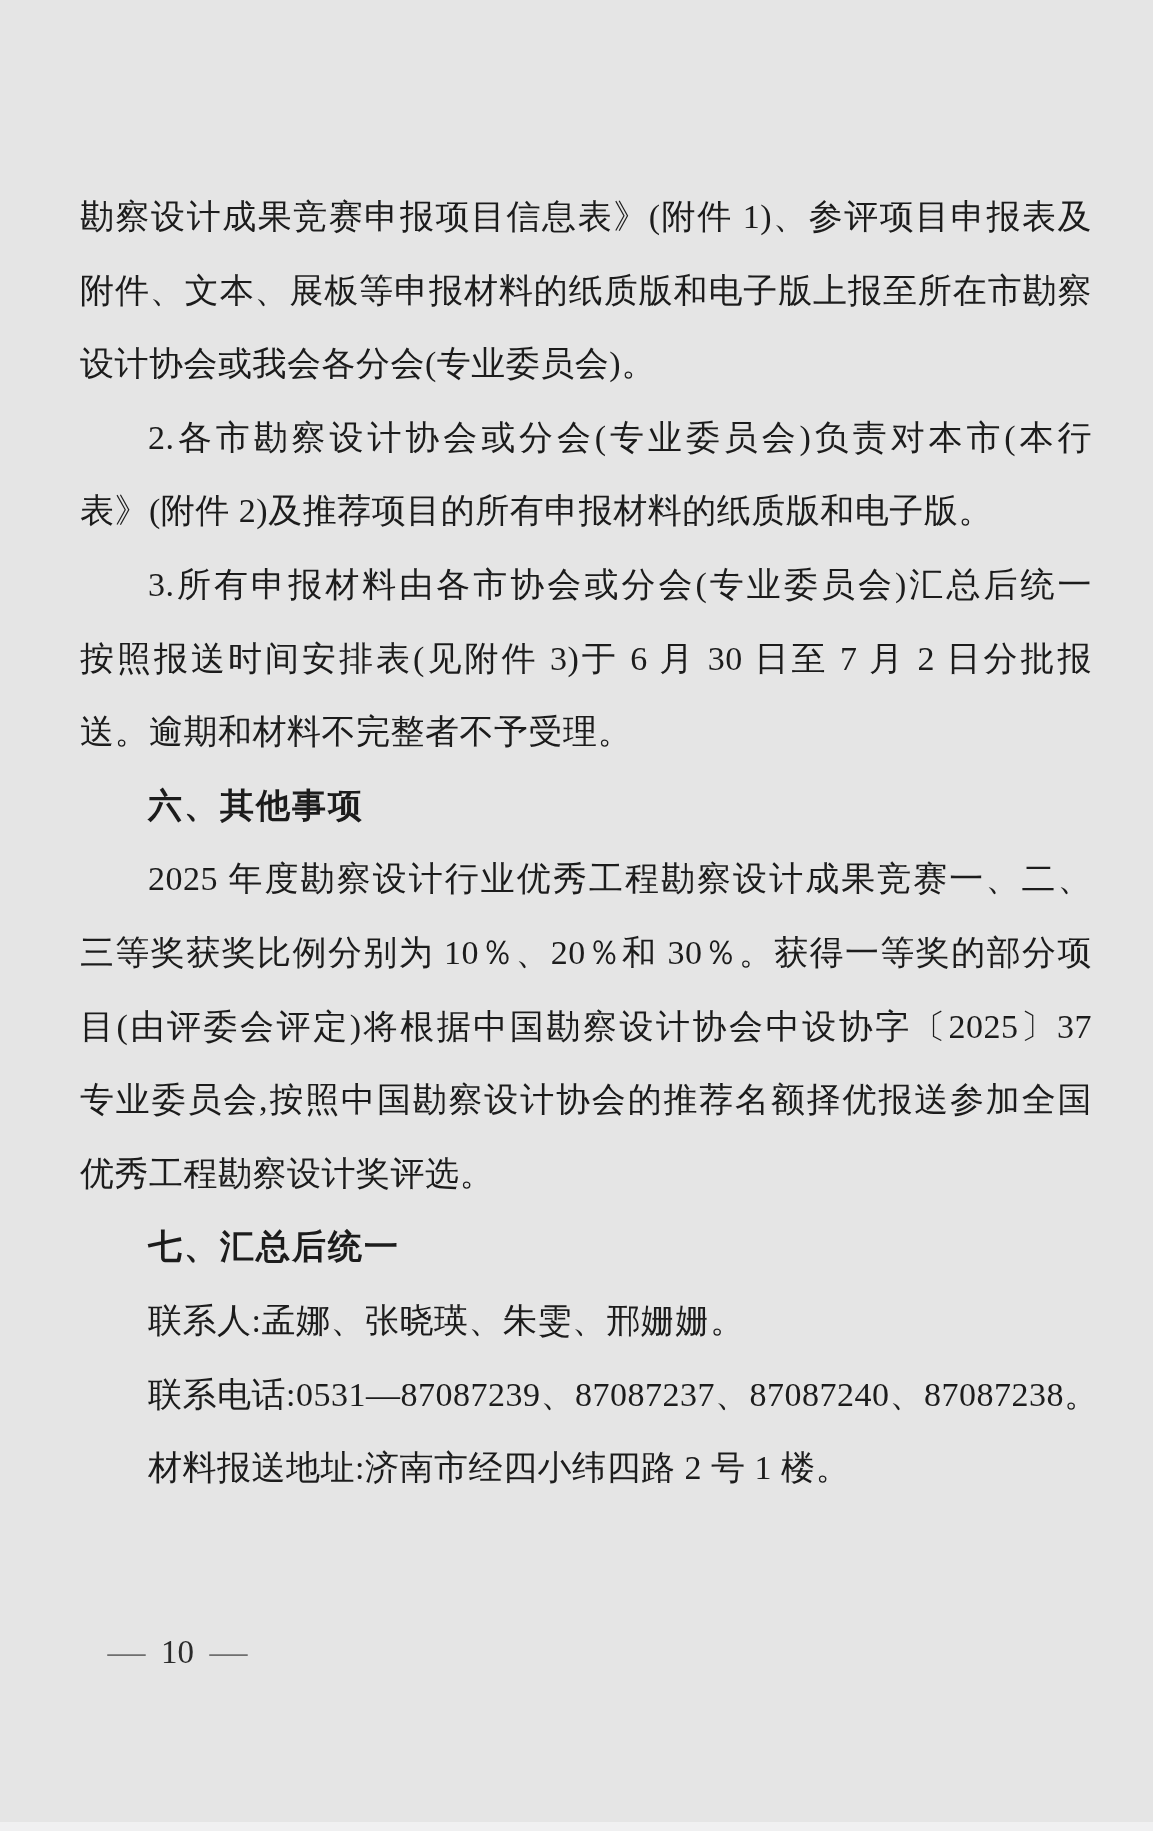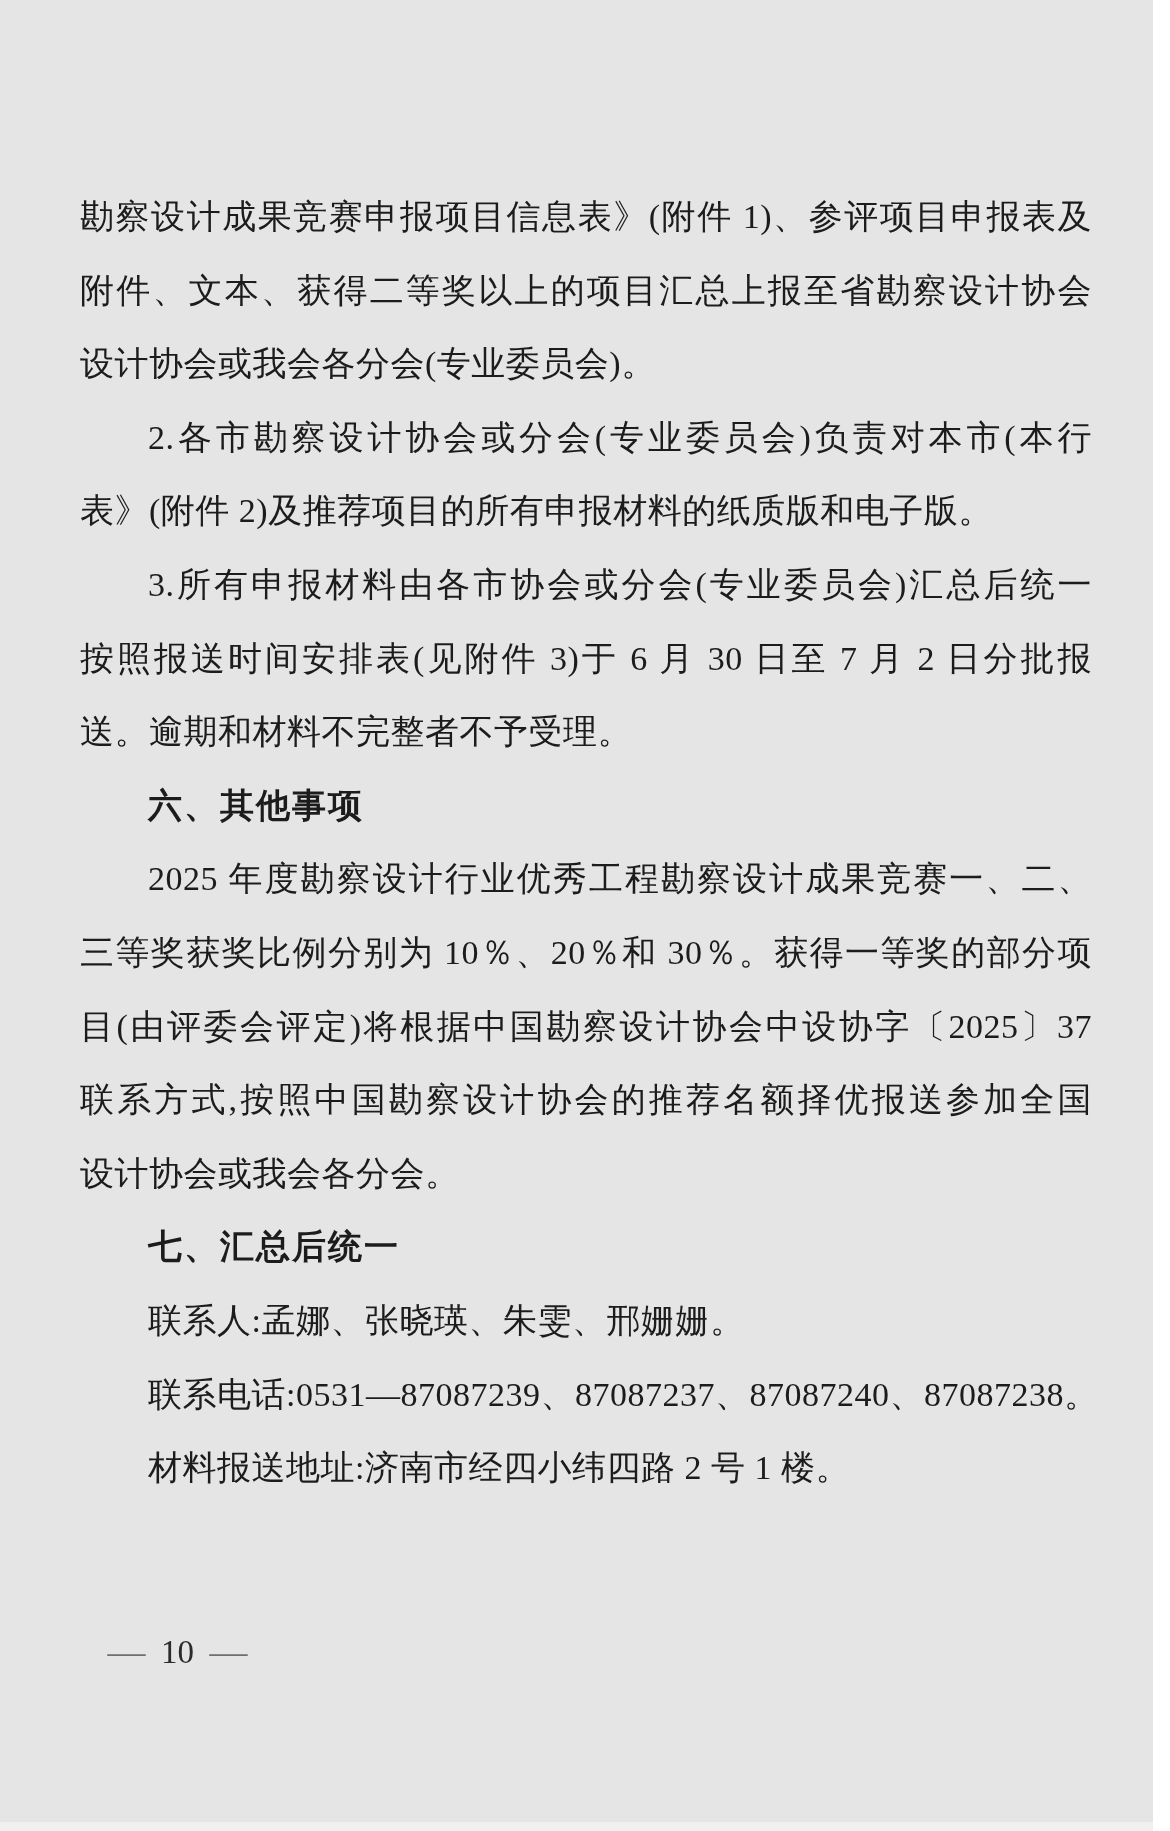--- a/index.html
+++ b/index.html
@@ -71,33 +71,33 @@
     background: #f0f0f1;
   }
 </style>
 </head>
 <body>
 
 <div class="page">
 
   <div class="doc">
     <div class="line j">勘察设计成果竞赛申报项目信息表》(附件 1)、参评项目申报表及</div>
-    <div class="line j">附件、文本、获得二等奖以上的项目汇总上报至省勘察设计协会</div>
+    <div class="line j">附件、文本、展板等申报材料的纸质版和电子版上报至所在市勘察</div>
     <div class="line">设计协会或我会各分会(专业委员会)。</div>
     <div class="line j ind">2.各市勘察设计协会或分会(专业委员会)负责对本市(本行</div>
     <div class="line">表》(附件 2)及推荐项目的所有申报材料的纸质版和电子版。</div>
     <div class="line j ind">3.所有申报材料由各市协会或分会(专业委员会)汇总后统一</div>
     <div class="line j">按照报送时间安排表(见附件 3)于 6 月 30 日至 7 月 2 日分批报</div>
     <div class="line">送。逾期和材料不完整者不予受理。</div>
     <div class="line head ind">六、其他事项</div>
     <div class="line j ind">2025 年度勘察设计行业优秀工程勘察设计成果竞赛一、二、</div>
     <div class="line j">三等奖获奖比例分别为 10％、20％和 30％。获得一等奖的部分项</div>
     <div class="line j">目(由评委会评定)将根据中国勘察设计协会中设协字〔2025〕37</div>
-    <div class="line j">联系方式,按照中国勘察设计协会的推荐名额择优报送参加全国</div>
-    <div class="line">设计协会或我会各分会。</div>
+    <div class="line j">专业委员会,按照中国勘察设计协会的推荐名额择优报送参加全国</div>
+    <div class="line">优秀工程勘察设计奖评选。</div>
     <div class="line head ind">七、汇总后统一</div>
     <div class="line ind">联系人:孟娜、张晓瑛、朱雯、邢姗姗。</div>
     <div class="line ind">联系电话:0531—87087239、87087237、87087240、87087238。</div>
     <div class="line ind">材料报送地址:济南市经四小纬四路 2 号 1 楼。</div>
   </div>
 
   <div class="footer">
     <span class="dash">—</span>
     <span class="pagenum">10</span>
     <span class="dash">—</span>

